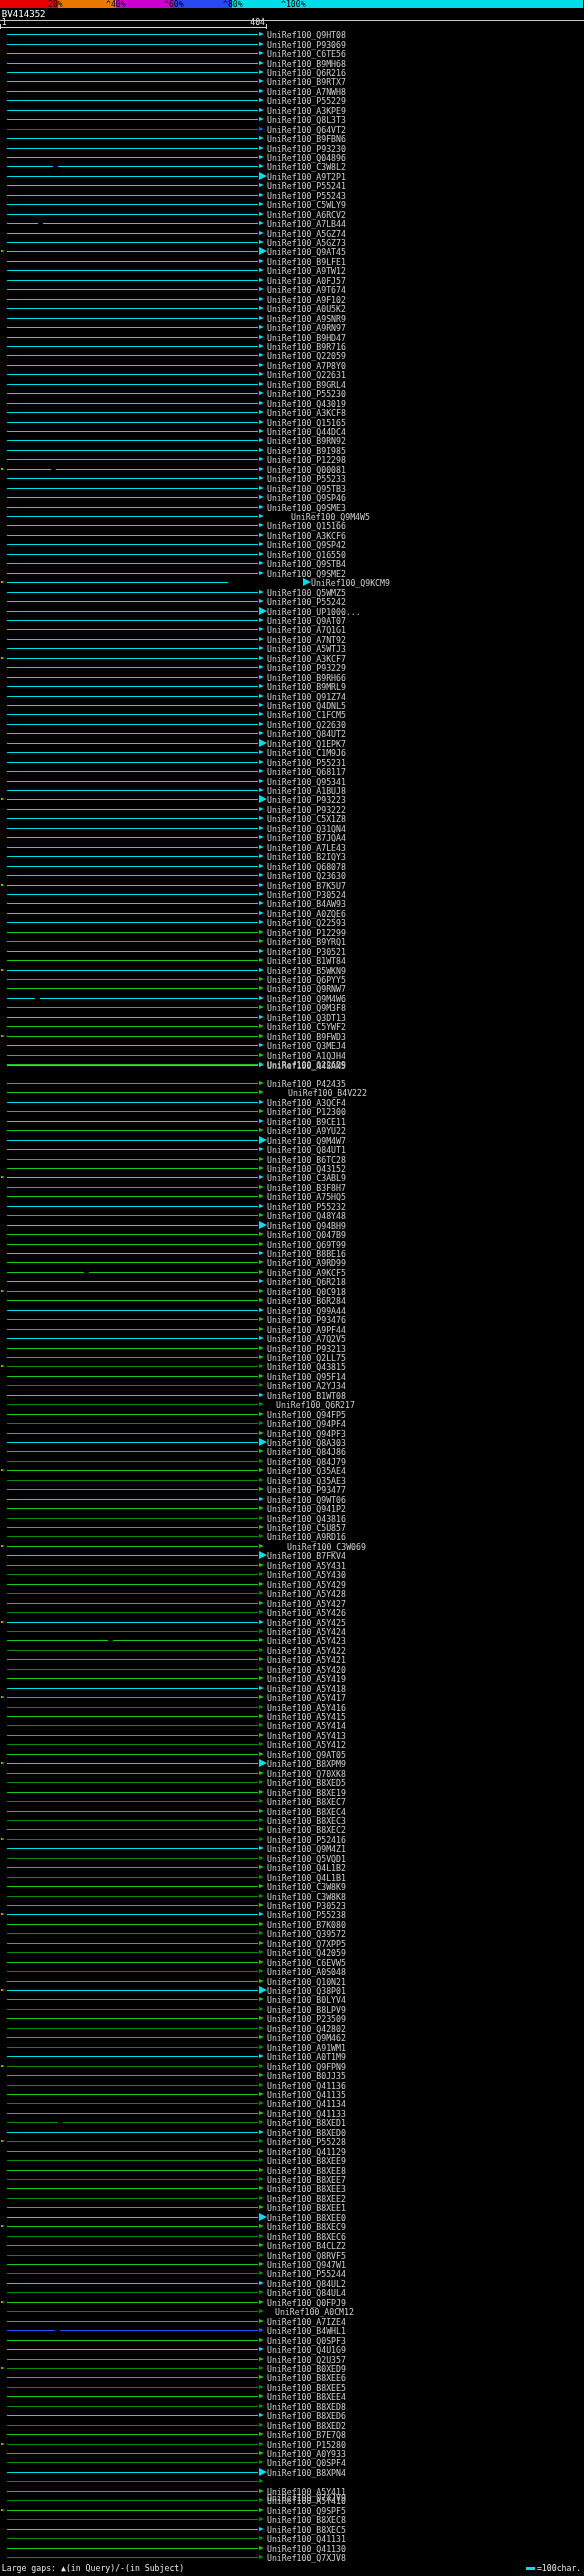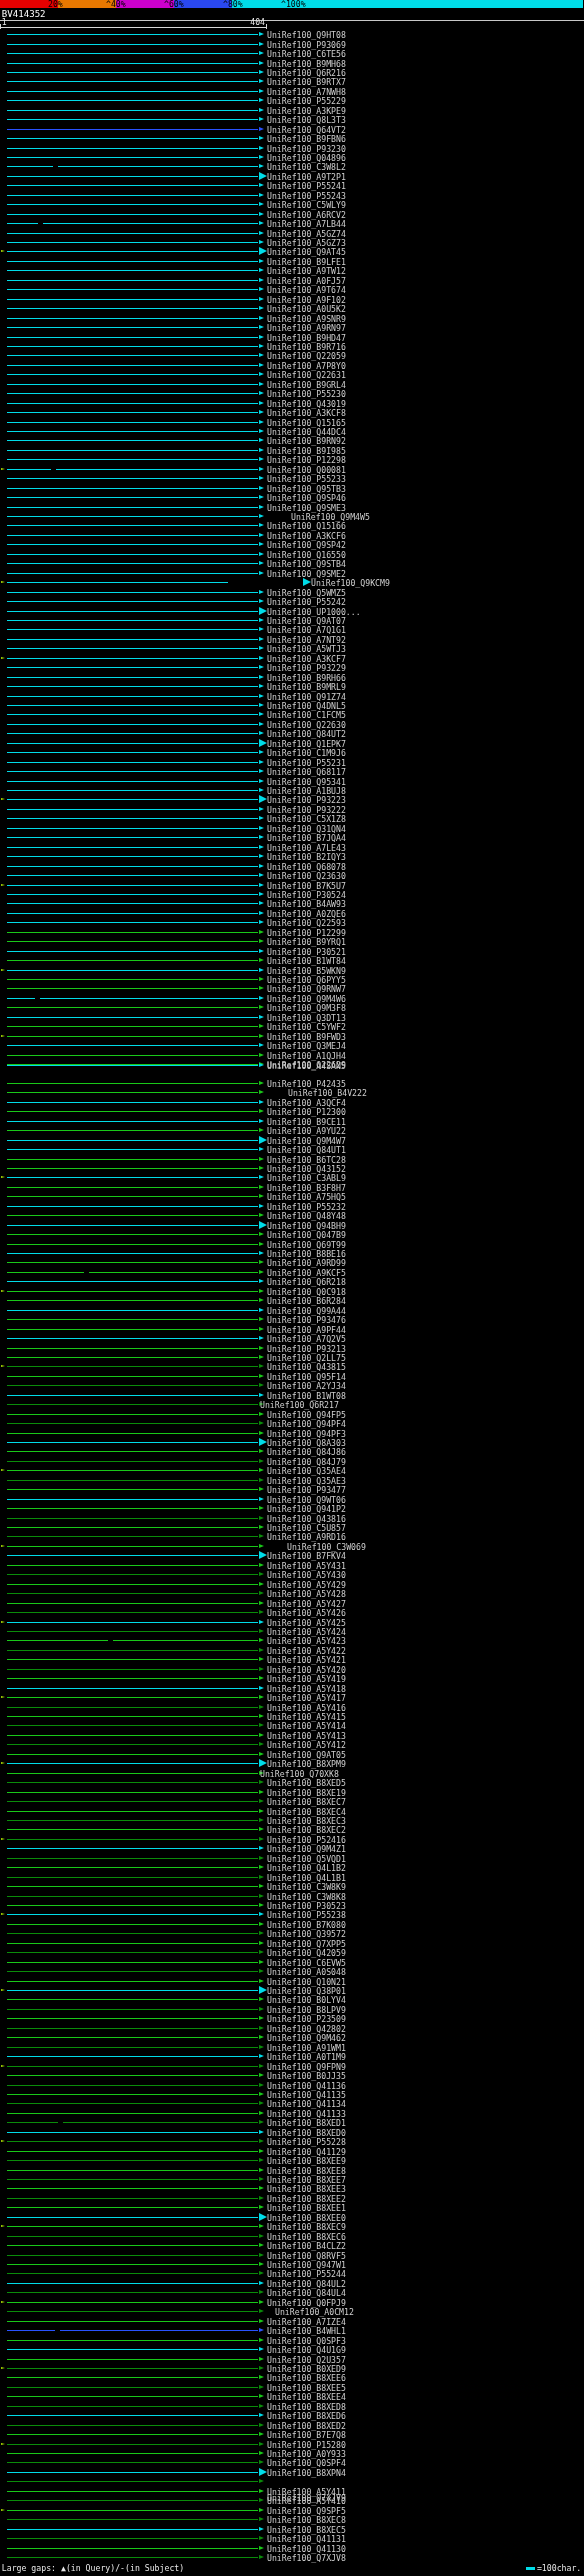--- a/index.html
+++ b/index.html
@@ -792,21 +792,21 @@
         <span class="lbl" style="left: 267px; color: rgb(207, 207, 207);">UniRef100_A2YJ34</span>
       </div>
       <div class="row" style="top: 1391px;">
         <span class="bar" style="left: 7.3px; width: 251px; background: rgb(0, 220, 232);"></span>
         <span class="arr" style="left: 259px; border-left-color: rgb(0, 220, 232);"></span>
         <span class="lbl" style="left: 267px; color: rgb(207, 207, 207);">UniRef100_B1WT08</span>
       </div>
       <div class="row" style="top: 1400px;">
         <span class="bar" style="left: 7.3px; width: 251px; background: rgb(10, 140, 10);"></span>
         <span class="arr" style="left: 259px; border-left-color: rgb(10, 140, 10);"></span>
-        <span class="lbl" style="left: 260px; color: rgb(207, 207, 207);">UniRef100_Q6R217</span>
+        <span class="lbl" style="left: 276px; color: rgb(207, 207, 207);">UniRef100_Q6R217</span>
       </div>
       <div class="row" style="top: 1410px;">
         <span class="bar" style="left: 7.3px; width: 251px; background: rgb(25, 200, 25);"></span>
         <span class="arr" style="left: 259px; border-left-color: rgb(25, 200, 25);"></span>
         <span class="lbl" style="left: 267px; color: rgb(207, 207, 207);">UniRef100_Q94FP5</span>
       </div>
       <div class="row" style="top: 1419px;">
         <span class="bar" style="left: 7.3px; width: 251px; background: rgb(10, 140, 10);"></span>
         <span class="arr" style="left: 259px; border-left-color: rgb(10, 140, 10);"></span>
         <span class="lbl" style="left: 267px; color: rgb(207, 207, 207);">UniRef100_Q94PF4</span>
@@ -993,21 +993,21 @@
       </div>
       <div class="row" style="top: 1759px;">
         <span class="ltick" style="border-left-color: rgb(170, 221, 0);"></span>
         <span class="bar" style="left: 7.3px; width: 251px; background: rgb(0, 220, 232);"></span>
         <span class="arr big" style="left: 259px; border-left-color: rgb(0, 220, 232);"></span>
         <span class="lbl" style="left: 267px; color: rgb(207, 207, 207);">UniRef100_B8XPM9</span>
       </div>
       <div class="row" style="top: 1769px;">
         <span class="bar" style="left: 7.3px; width: 251px; background: rgb(25, 200, 25);"></span>
         <span class="arr" style="left: 259px; border-left-color: rgb(25, 200, 25);"></span>
-        <span class="lbl" style="left: 260px; color: rgb(207, 207, 207);">UniRef100_Q70XK8</span>
+        <span class="lbl" style="left: 267px; color: rgb(207, 207, 207);">UniRef100_Q70XK8</span>
       </div>
       <div class="row" style="top: 1778px;">
         <span class="bar" style="left: 7.3px; width: 251px; background: rgb(10, 140, 10);"></span>
         <span class="arr" style="left: 259px; border-left-color: rgb(10, 140, 10);"></span>
         <span class="lbl" style="left: 267px; color: rgb(207, 207, 207);">UniRef100_B8XED5</span>
       </div>
       <div class="row" style="top: 1788px;">
         <span class="bar" style="left: 7.3px; width: 251px; background: rgb(25, 200, 25);"></span>
         <span class="arr" style="left: 259px; border-left-color: rgb(25, 200, 25);"></span>
         <span class="lbl" style="left: 267px; color: rgb(207, 207, 207);">UniRef100_B8XE19</span>

